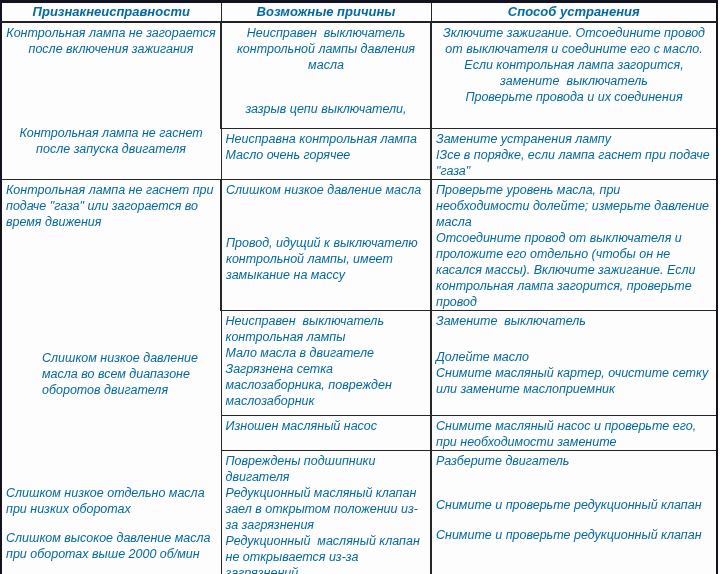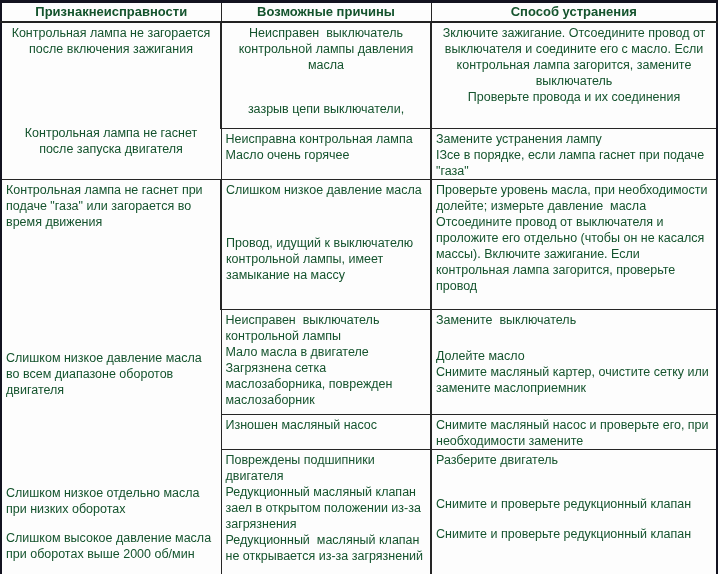--- a/index.html
+++ b/index.html
@@ -21,22 +21,23 @@
   }
   col.c1 { width: 220px; }
   col.c2 { width: 210px; }
   col.c3 { width: 286px; }
   th, td {
     border: 1px solid #262626;
     vertical-align: top;
     padding: 2px 4px 0 4px;
     font-size: 12.5px;
     line-height: 16px;
-    color: #14532d;
+    color: #0369a1;
     box-sizing: border-box;
+    font-style: italic;
   }
   td { border-left-width: 2px; }
   td:first-child { border-left-width: 1px; }
   th {
     font-size: 13px;
     font-weight: bold;
     text-align: center;
     border-bottom: 2px solid #222;
     padding: 1px 2px;
     white-space: nowrap;
@@ -52,21 +53,21 @@
   .p { margin: 0; white-space: pre-wrap; }
   .box-a { height: 146px; overflow: hidden; }
   .box-b { height: 392px; overflow: hidden; }
   .mt13  { margin-top: 13px; }
   .mt14  { margin-top: 14px; }
   .mt16  { margin-top: 28px; }
   .mt20  { margin-top: 20px; }
   .mt37  { margin-top: 37px; }
   .mt68  { margin-top: 68px; }
   .mt87  { margin-top: 87px; }
-  .mt120 { margin-top: 120px; }
+  .mt120 { margin-top: 120px; margin-left: 36px; }
 </style>
 </head>
 <body>
 
 <div class="page">
   <table class="trbl">
     <colgroup>
         <col class="c1">
         <col class="c2">
         <col class="c3">
@@ -118,21 +119,21 @@
           <p class="p">Слишком низкое давление масла</p>
           <p class="p mt37">Провод, идущий к выключателю контрольной лампы, имеет замыкание на массу</p>
         </td>
         <td>
           <p class="p">Проверьте уровень масла, при необходимости долейте; измерьте давление  масла</p>
           <p class="p">Отсоедините провод от выключателя и проложите его отдельно (чтобы он не касался массы). Включите зажигание. Если контрольная лампа загорится, проверьте провод</p>
         </td>
       </tr>
       <tr class="r4">
         <td>
-          <p class="p">Неисправен  выключатель контрольной лампы</p>
+          <p class="p">Неисправен  выключатель контрольная лампы</p>
           <p class="p">Мало масла в двигателе</p>
           <p class="p">Загрязнена сетка маслозаборника, поврежден маслозаборник</p>
         </td>
         <td>
           <p class="p">Замените  выключатель</p>
           <p class="p mt20">Долейте масло</p>
           <p class="p">Снимите масляный картер, очистите сетку или замените маслоприемник</p>
         </td>
       </tr>
       <tr class="r5">

